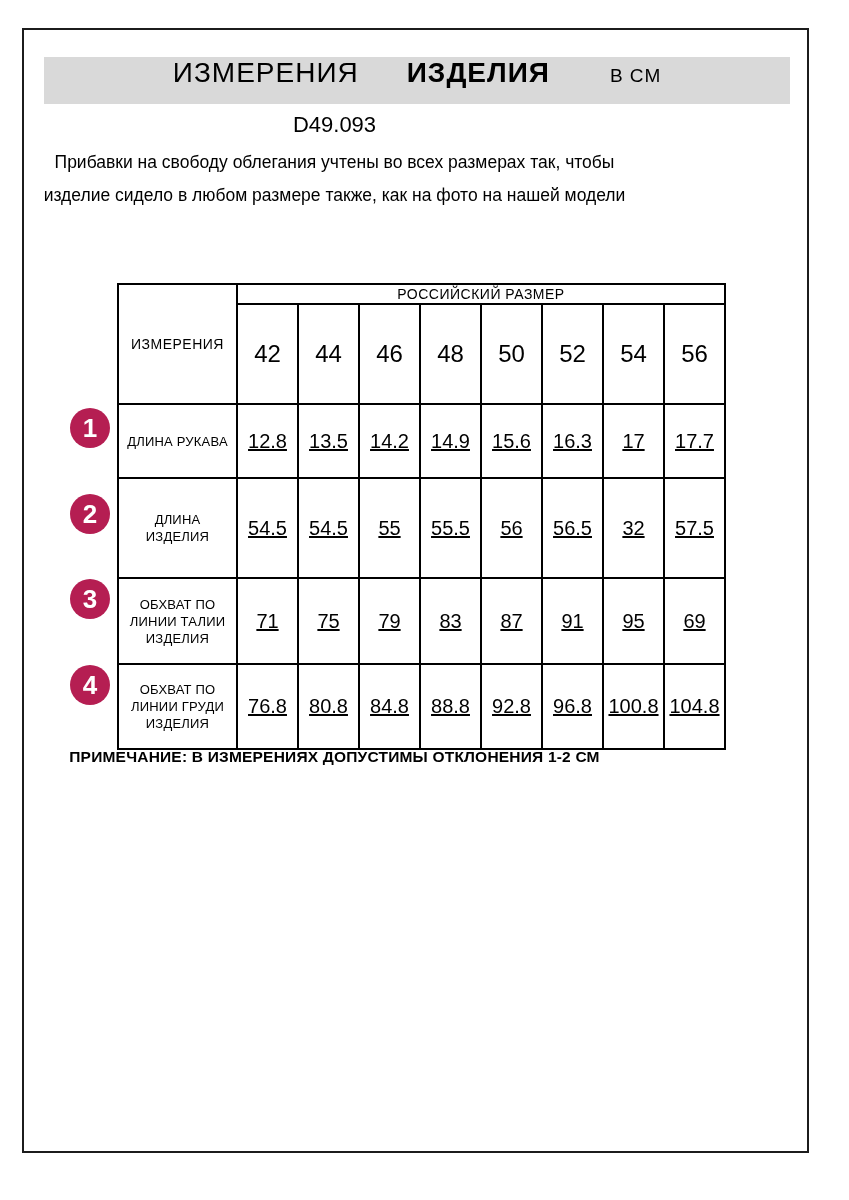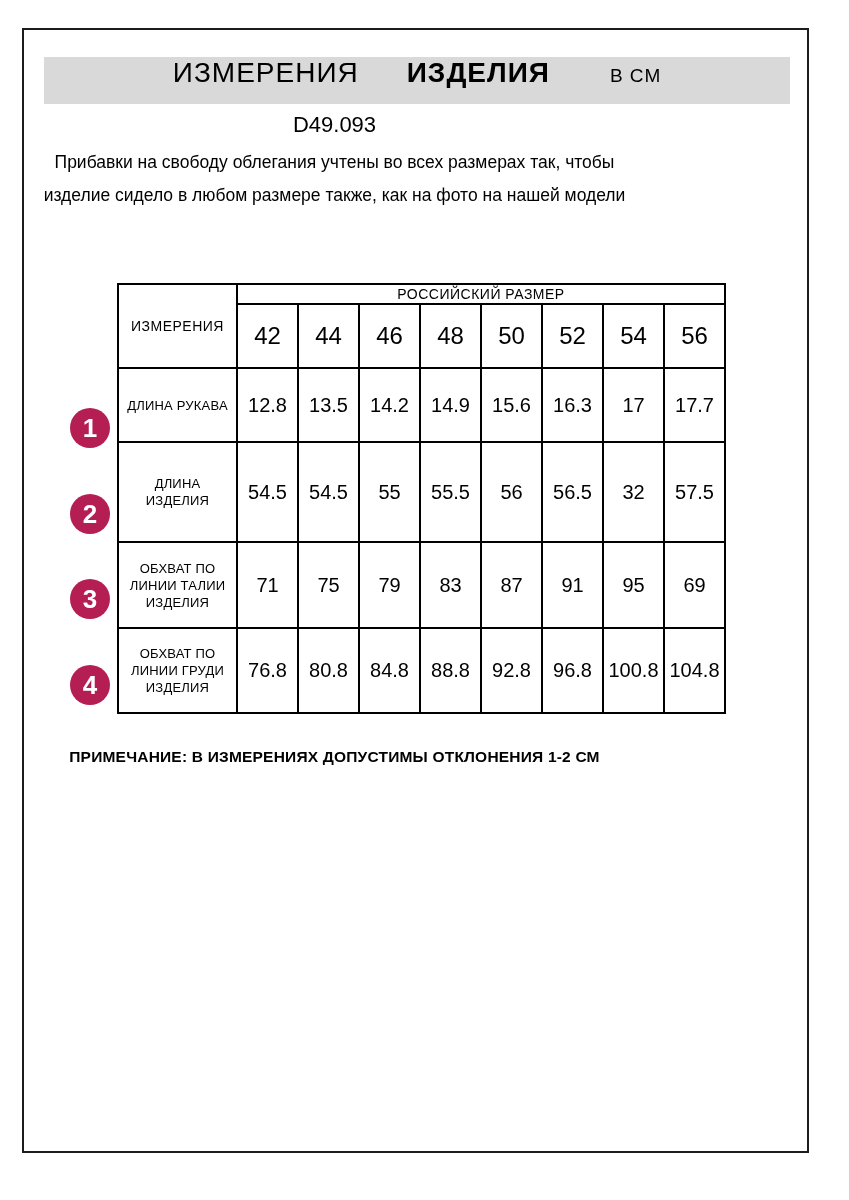--- a/index.html
+++ b/index.html
@@ -53,30 +53,30 @@
   table.size-table td, table.size-table th {
     border: 2px solid #000;
     text-align: center;
     vertical-align: middle;
     font-weight: normal;
     padding: 0;
   }
   .col-measure { width: 119px; }
   .col-size { width: 61px; }
   tr.hdr-group { height: 20px; }
-  tr.hdr-sizes { height: 64px; }
+  tr.hdr-sizes { height: 100px; }
   tr.r1 { height: 74px; }
   tr.r2 { height: 100px; }
   tr.r3 { height: 86px; }
   tr.r4 { height: 85px; }
   .measurements-hdr { font-size: 14px; letter-spacing: 0.5px; }
   .group-hdr { font-size: 14px; letter-spacing: 0.5px; }
   .size-hdr { font-size: 24px; font-weight: bold; }
   .row-label { font-size: 13px; white-space: pre-line; line-height: 17px; letter-spacing: 0.2px; }
-  .cell-val { font-size: 20px; }
+  .cell-val { font-size: 20px; text-decoration: underline; }
   .badge {
     position: absolute;
     left: 70px;
     width: 40px; height: 40px;
     background: #b51e52;
     border-radius: 50%;
     color: #fff;
     font-size: 26px;
     font-weight: bold;
     display: flex;

